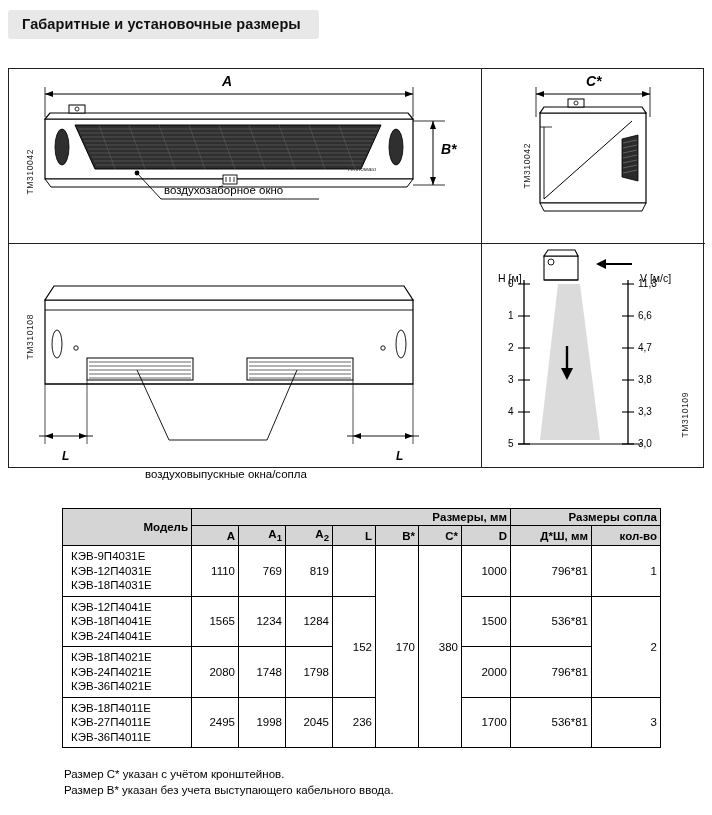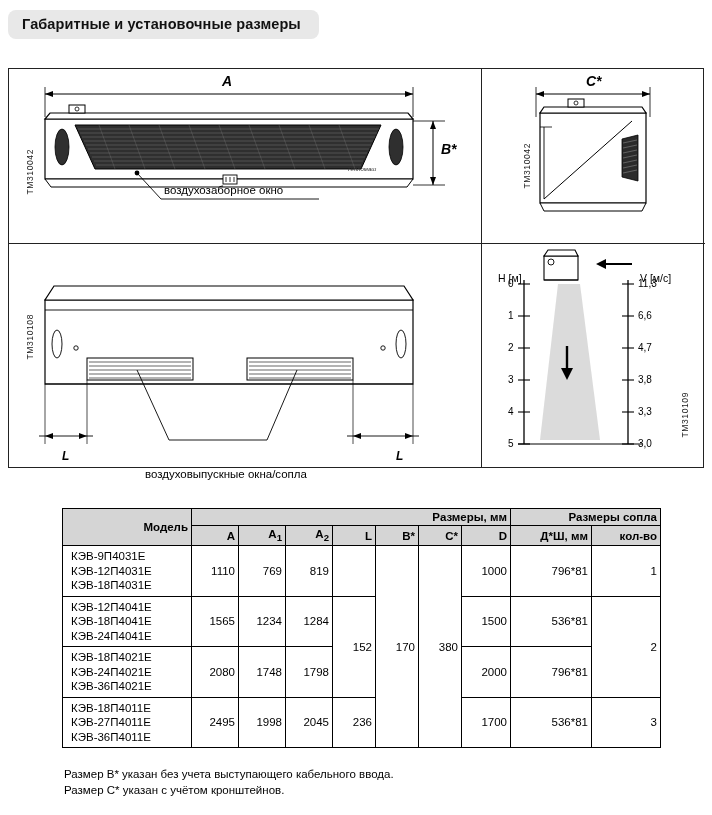--- a/index.html
+++ b/index.html
@@ -20,21 +20,21 @@
     width: 712px;
     height: 815px;
   }
 
   
   .header-pill {
     position: absolute;
     left: 8px;
     top: 10px;
     background: #e8e8e8;
-    border-radius: 8px;
+    border-radius: 3px;
     padding: 6px 18px 7px 14px;
     font-size: 14.5px;
     font-weight: bold;
     color: #111;
     letter-spacing: .1px;
   }
 
   
   .figure-frame {
     position: absolute;
@@ -443,17 +443,17 @@
         <td>2045</td>
         <td>236</td>
         <td>1700</td>
         <td>536*81</td>
         <td>3</td>
       </tr>
     </tbody>
   </table>
 
   <div class="footnotes">
+    <div>Размер С* указан с учётом кронштейнов.</div>
     <div>Размер В* указан без учета выступающего кабельного ввода.</div>
-    <div>Размер С* указан с учётом кронштейнов.</div>
   </div>
 
 </div>
 
 </body></html>

